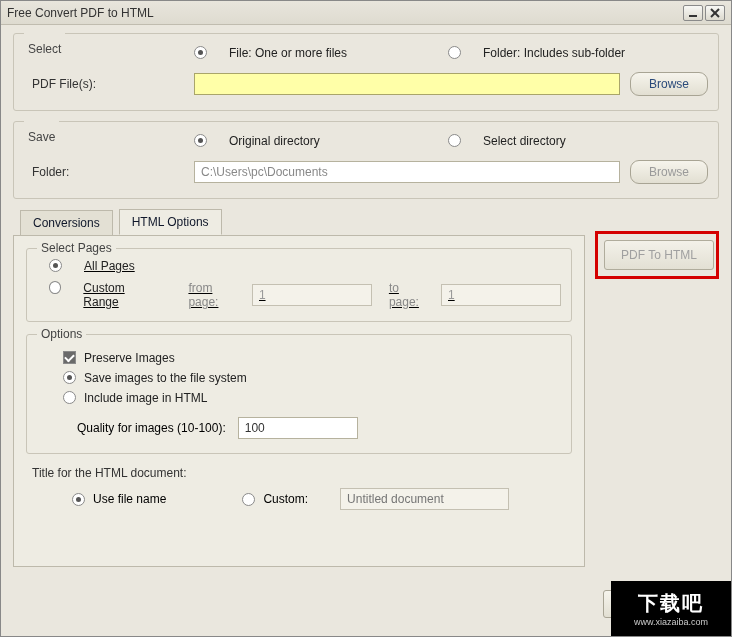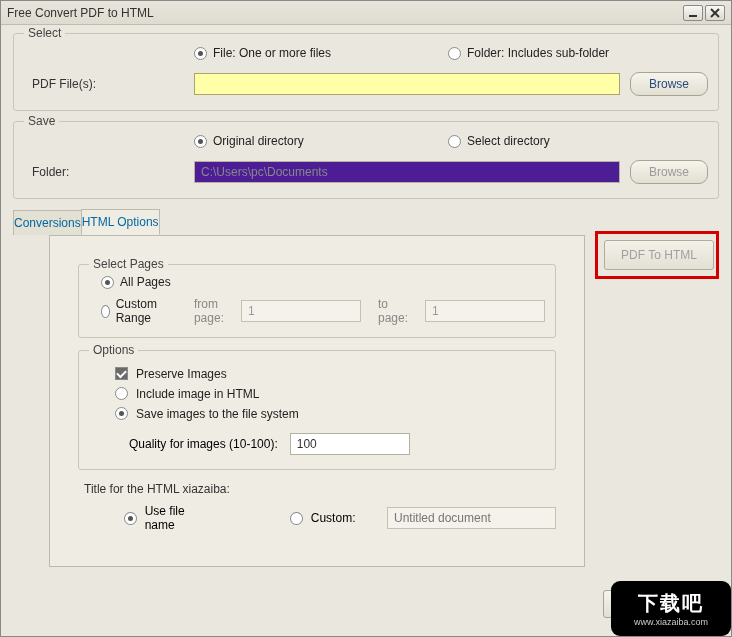--- a/index.html
+++ b/index.html
@@ -5,70 +5,70 @@
 * { box-sizing: border-box; margin: 0; padding: 0; font-family: "Segoe UI", Tahoma, sans-serif; font-size: 12px; }
 body { background: #eae7de; width: 732px; height: 637px; border: 1px solid #888; position: relative; overflow: hidden; }
 .titlebar { height: 24px; background: linear-gradient(#e8e5dc,#dedbd0); border-bottom: 1px solid #c0bcaf; display: flex; align-items: center; padding: 0 6px; }
 .titlebar-title { color: #333; font-size: 12px; flex: 1; }
 .titlebar-btn { width: 20px; height: 16px; border: 1px solid #8a8a8a; background: linear-gradient(#f8f8f5,#dcd9ce); margin-left: 2px; display: flex; align-items: center; justify-content: center; border-radius: 2px; cursor: pointer; }
 .titlebar-btn svg { width: 10px; height: 10px; }
 
 .content { padding: 8px 12px 8px 12px; }
 
 .fieldset { border: 1px solid #c9c5b8; border-radius: 3px; padding: 12px 10px 14px 10px; margin-bottom: 10px; position: relative; }
-.fieldset > .legend { position: absolute; top: -8px; left: 10px; background: #eae7de; padding: 0 4px; color: #444; font-size: 12px; }
+.fieldset > .legend { position: absolute; top: -8px; left: 10px; background: #eae7de; padding: 16px 4px; color: #444; font-size: 12px; }
 
 .row { display: flex; align-items: center; }
 .label-col { width: 170px; color: #333; padding-left: 8px; }
 .radio { width: 13px; height: 13px; border: 1px solid #8a8a8a; border-radius: 50%; background: #fff; display: inline-flex; align-items: center; justify-content: center; cursor: pointer; }
 .radio.checked::after { content: ""; width: 5px; height: 5px; border-radius: 50%; background: #555; }
 .radio-label { color: #222; }
 .radio-group-h { display: flex; align-items: center; }
-.radio-pair { display: flex; align-items: center; gap: 6px; }
+.radio-pair { display: flex; align-items: flex-start; gap: 22px; }
 
 .text-input { height: 22px; border: 1px solid #b6b29e; background: #fff; padding: 0 6px; color: #333; }
 .text-input.highlight { background: #ffffa8; border: 1px solid #a9a56a; }
-.text-input.disabled { background: #4c1d95; color: #888; }
+.text-input.disabled { background: #ffffff; color: #888; }
 .btn { height: 24px; min-width: 78px; border: 1px solid #a8a494; background: linear-gradient(#f6f4ec,#e2dfd2); color: #2a4a7a; border-radius: 9px; cursor: pointer; padding: 0 14px; }
 .btn.disabled { color: #9a9a9a; cursor: default; }
 
 .tabs-area { display: flex; gap: 10px; }
 .tabs-col { flex: 1; }
 .side-col { width: 124px; padding-top: 22px; }
 
 .tabs-header { display: flex; align-items: flex-end; height: 26px; }
-.tab { padding: 5px 0; border: 1px solid #bdb9ab; border-bottom: none; background: #e3e0d4; color: #0369a1; cursor: pointer; margin-right: -1px; }
+.tab { padding: 5px 12px; border: 1px solid #bdb9ab; border-bottom: none; background: #e3e0d4; color: #0f172a; cursor: pointer; margin-right: -1px; margin-left: 7px; }
 .tab.active { background: #eeece3; position: relative; z-index: 2; border-bottom: 1px solid #eeece3; }
-.tabs-body { border: 1px solid #bdb9ab; background: #eeece3; padding: 28px; min-height: 332px; margin-left: 36px; }
+.tabs-body { border: 1px solid #bdb9ab; background: #eeece3; padding: 12px; min-height: 332px; }
 
 .inner-fieldset { border: 1px solid #c9c5b8; border-radius: 3px; padding: 10px 10px 12px 10px; position: relative; margin-bottom: 12px; background: #eeece3; }
 .inner-fieldset > .legend { position: absolute; top: -8px; left: 10px; background: #eeece3; padding: 0 4px; color: #444; }
 
 .check { width: 13px; height: 13px; border: 1px solid #8a8a8a; background: #fff; display: inline-flex; align-items: center; justify-content: center; cursor: pointer; }
 .check.checked { background: #6a6a6a; }
 .check.checked::after { content: ""; width: 7px; height: 4px; border-left: 2px solid #fff; border-bottom: 2px solid #fff; transform: rotate(-45deg); margin-top: -2px; }
 
 .opt-line { display: flex; align-items: flex-start; gap: 8px; margin: 6px 0 6px 26px; color: #222; }
 .qline { display: flex; align-items: center; gap: 12px; margin: 12px 0 2px 40px; }
 
 .small-input { width: 120px; height: 22px; border: 1px solid #b6b29e; background: #fff; padding: 0 6px; color: #333; }
 .disabled-input { background: #f4f2ea; color: #999; border: 1px solid #c4c0b2; }
 
 .bottom-btn-area { position: absolute; right: 20px; bottom: 18px; }
 .big-btn { height: 28px; width: 108px; border: 1px solid #a8a494; background: linear-gradient(#f6f4ec,#e2dfd2); color: #2a4a7a; border-radius: 3px; cursor: pointer; }
 
 .pdf2html-btn { height: 30px; width: 110px; border: 1px solid #b0ac9c; background: linear-gradient(#f3f1e9,#e3e0d4); color: #a0a0a0; border-radius: 3px; cursor: default; }
 .highlight-box { border: 3px solid #d40000; padding: 6px; }
 
-.watermark { position: absolute; right: 0; bottom: 0; width: 120px; height: 55px; background: #000; color: #fff; display: flex; flex-direction: column; align-items: center; justify-content: center; border-radius: 9px; }
+.watermark { position: absolute; right: 0; bottom: 0; width: 120px; height: 55px; background: #000; color: #fff; display: flex; flex-direction: column; align-items: center; justify-content: center; }
 .watermark .wmtop { font-size: 20px; font-weight: bold; font-family: "Microsoft YaHei", sans-serif; letter-spacing: 2px; }
 .watermark .wmurl { font-size: 9px; color: #ccc; }
 
 .greytext { color: #888; }
-.ml-indent { margin-left: 12px; }
+.ml-indent { margin-left: 12px; text-decoration: underline; }
 .title-label { color: #333; margin: 4px 0 8px 6px; }
 .title-row { display: flex; align-items: center; gap: 8px; margin-left: 46px; }
 .title-row .gap { width: 60px; }
 .ranges { display: flex; align-items: center; gap: 17px; margin-left: 12px; }
 </style>
 </head>
 <body>
 
 <div class="titlebar">
   <span class="titlebar-title">Free Convert PDF to HTML</span>
@@ -155,34 +155,34 @@
           </div>
         </div>
 
         <div class="inner-fieldset">
           <span class="legend">Options</span>
           <div class="opt-line">
             <span class="check checked"></span>
             <span>Preserve Images</span>
           </div>
           <div class="opt-line">
+            <span class="radio checked"></span>
+            <span>Save images to the file system</span>
+          </div>
+          <div class="opt-line">
             <span class="radio"></span>
             <span>Include image in HTML</span>
-          </div>
-          <div class="opt-line">
-            <span class="radio checked"></span>
-            <span>Save images to the file system</span>
           </div>
           <div class="qline">
             <span>Quality for images (10-100):</span>
             <input class="small-input" value="100" style="">
           </div>
         </div>
 
-        <div class="title-label">Title for the HTML xiazaiba:</div>
+        <div class="title-label">Title for the HTML document:</div>
         <div class="title-row">
           <span class="radio checked"></span>
           <span>Use file name</span>
           <div class="gap"></div>
           <span class="radio"></span>
           <span>Custom:</span>
           <div style="width:16px;"></div>
           <input class="small-input disabled-input" style="width: 169px;" disabled="" placeholder="Untitled document">
         </div>
 

